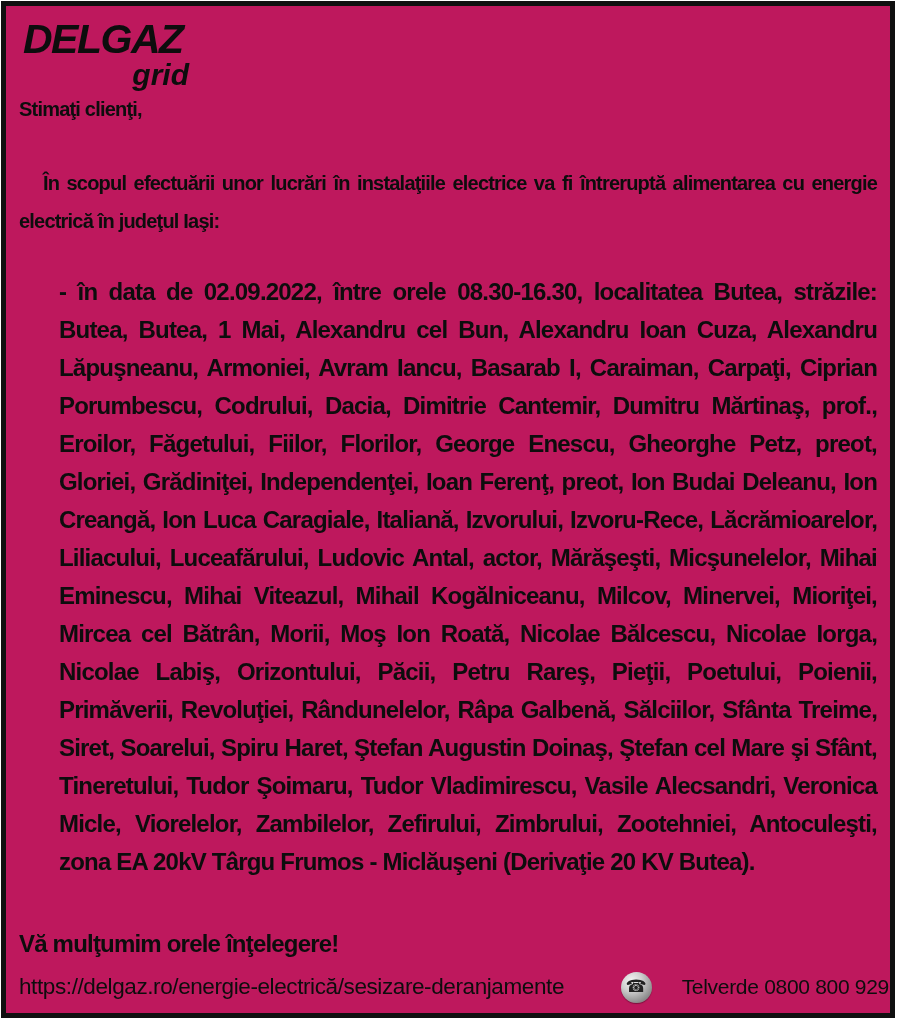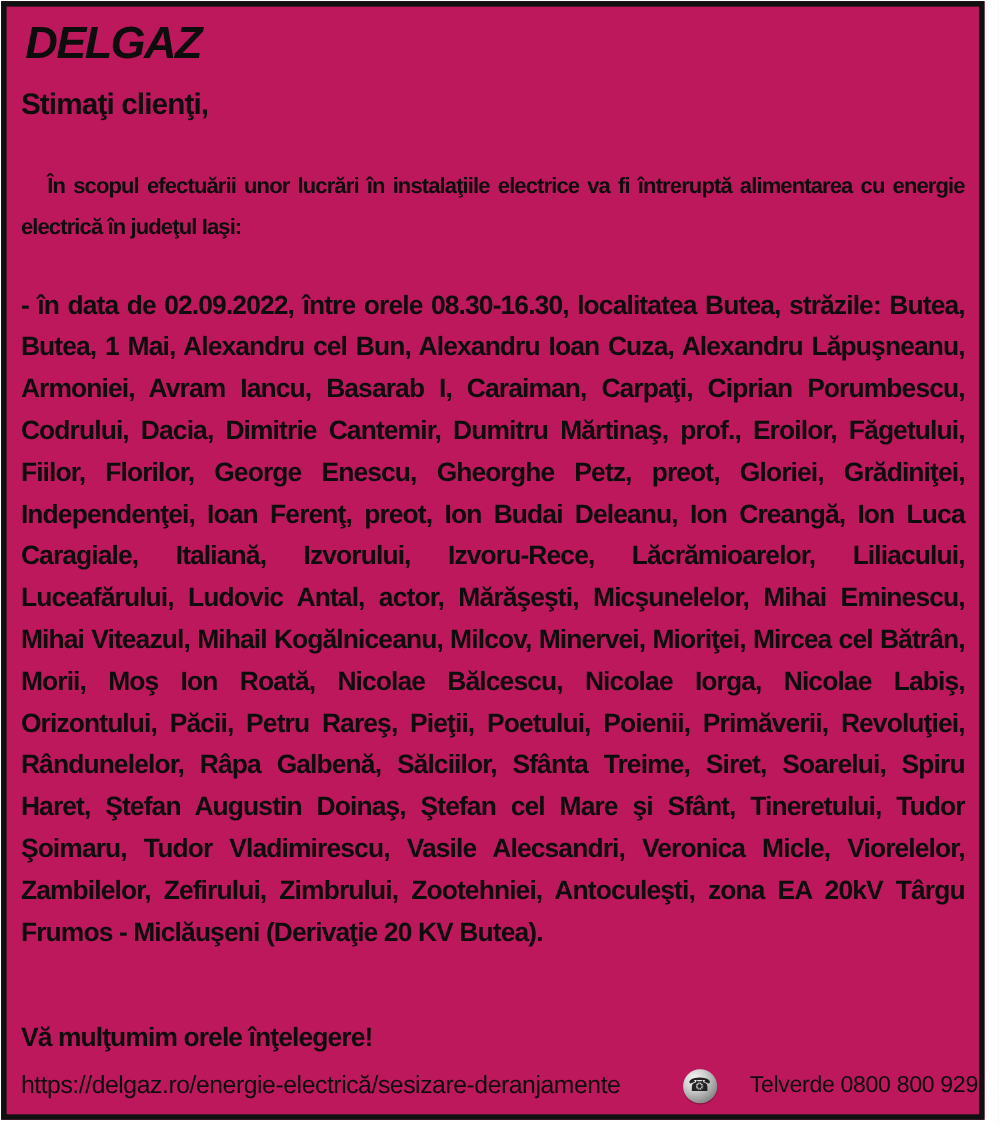--- a/index.html
+++ b/index.html
@@ -46,42 +46,42 @@
     font-size: 30px;
     line-height: 30px;
     font-weight: 700;
     font-style: italic;
     text-align: right;
     padding-right: 6px;
     color: #0d0d0d;
   }
   
   .greeting {
-    margin-top: 16px;
-    font-size: 27px;
+    font-size: 20px;
     font-weight: 700;
     letter-spacing: -0.8px;
     line-height: 38px;
   }
   .intro {
     margin-top: 36px;
     font-size: 20px;
     font-weight: 700;
     letter-spacing: -0.8px;
     line-height: 38px;
     text-align: justify;
     text-indent: 24px;
   }
   .body-text {
     margin-top: 33px;
     font-size: 24px;
     font-weight: 700;
     letter-spacing: -0.8px;
     line-height: 38px;
     text-align: justify;
+    margin-left: 40px;
   }
   .thanks {
     position: absolute;
     left: 13px;
     bottom: 52px;
     font-size: 24px;
     font-weight: 700;
     letter-spacing: -0.8px;
     line-height: 34px;
   }
@@ -132,20 +132,21 @@
   }
 </style>
 </head>
 <body>
 
 <div class="frame">
   <div class="content">
 
     <div class="logo">
       <div class="logo-brand">DELGAZ</div>
+      <div class="logo-sub">grid</div>
     </div>
 
     <div class="greeting">Stimaţi clienţi,</div>
 
     <div class="intro">În scopul efectuării unor lucrări în instalaţiile electrice va fi întreruptă alimentarea cu energie electrică în judeţul Iaşi:</div>
 
     <div class="body-text">- în data de 02.09.2022, între orele 08.30-16.30, localitatea Butea, străzile: Butea, Butea, 1 Mai, Alexandru cel Bun, Alexandru Ioan Cuza, Alexandru Lăpuşneanu, Armoniei, Avram Iancu, Basarab I, Caraiman, Carpaţi, Ciprian Porumbescu, Codrului, Dacia, Dimitrie Cantemir, Dumitru Mărtinaş, prof., Eroilor, Făgetului, Fiilor, Florilor, George Enescu, Gheorghe Petz, preot, Gloriei, Grădiniţei, Independenţei, Ioan Ferenţ, preot, Ion Budai Deleanu, Ion Creangă, Ion Luca Caragiale, Italiană, Izvorului, Izvoru-Rece, Lăcrămioarelor, Liliacului, Luceafărului, Ludovic Antal, actor, Mărăşeşti, Micşunelelor, Mihai Eminescu, Mihai Viteazul, Mihail Kogălniceanu, Milcov, Minervei, Mioriţei, Mircea cel Bătrân, Morii, Moş Ion Roată, Nicolae Bălcescu, Nicolae Iorga, Nicolae Labiş, Orizontului, Păcii, Petru Rareş, Pieţii, Poetului, Poienii, Primăverii, Revoluţiei, Rândunelelor, Râpa Galbenă, Sălciilor, Sfânta Treime, Siret, Soarelui, Spiru Haret, Ştefan Augustin Doinaş, Ştefan cel Mare şi Sfânt, Tineretului, Tudor Şoimaru, Tudor Vladimirescu, Vasile Alecsandri, Veronica Micle, Viorelelor, Zambilelor, Zefirului, Zimbrului, Zootehniei, Antoculeşti, zona EA 20kV Târgu Frumos - Miclăuşeni (Derivaţie 20 KV Butea).</div>
 
     <div class="thanks">Vă mulţumim orele înţelegere!</div>
 

